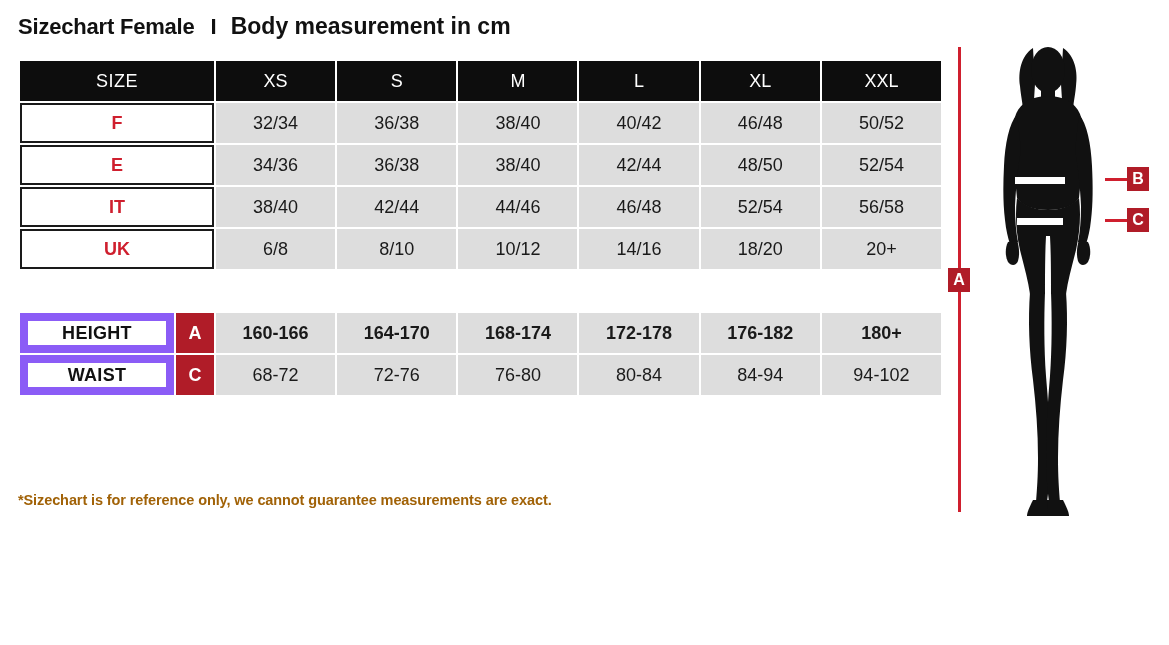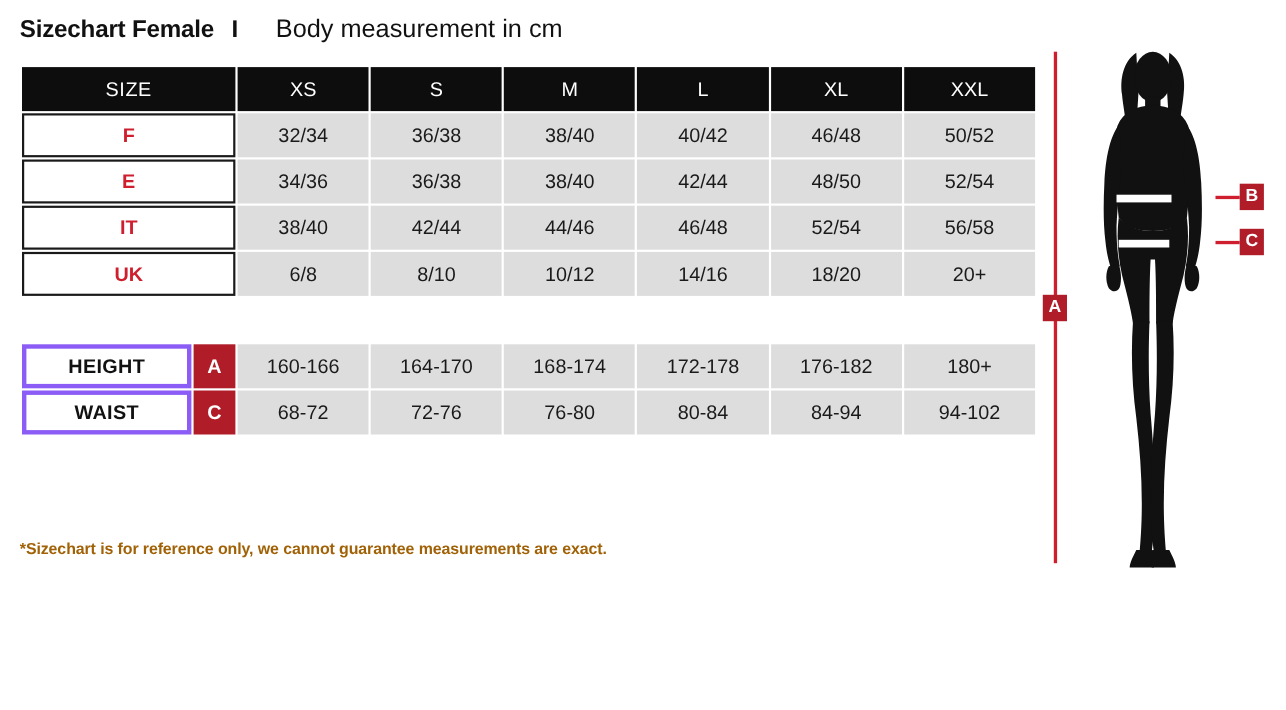--- a/index.html
+++ b/index.html
@@ -31,23 +31,22 @@
     letter-spacing: -0.2px;
   }
   .title-sep {
     font-size: 22px;
     font-weight: bold;
     color: #111;
     margin: 0 14px 0 16px;
   }
   .title-sub {
     font-size: 23px;
-    font-weight: normal;
+    font-weight: bold;
     color: #111;
-    margin-left: 20px;
   }
 
   
   .chart {
     position: absolute;
     left: 18px;
     top: 59px;
     width: 925px;
   }
   table.sz {
@@ -78,31 +77,31 @@
 
   .rowlabel {
     background: #ffffff;
     border: 2px solid #1a1a1a;
     color: #cf1f2e;
     font-weight: bold;
     font-size: 19px;
   }
   .rowlabel-dark {
     background: #ffffff;
-    border: 4px solid #8b5cf6;
+    border: 8px solid #8b5cf6;
     color: #111111;
     font-weight: bold;
     font-size: 18px;
     letter-spacing: 0.3px;
   }
   .cell {
     background: #dddddd;
     color: #1a1a1a;
   }
-  .cell.bold { font-weight: normal; }
+  .cell.bold { font-weight: bold; }
   .flagcell {
     background: #b01c28;
     color: #ffffff;
     font-weight: bold;
     font-size: 18px;
   }
   .spacer-row td { height: 12px; padding: 0; background: transparent; border: none; }
 
   .footnote {
     position: absolute;

